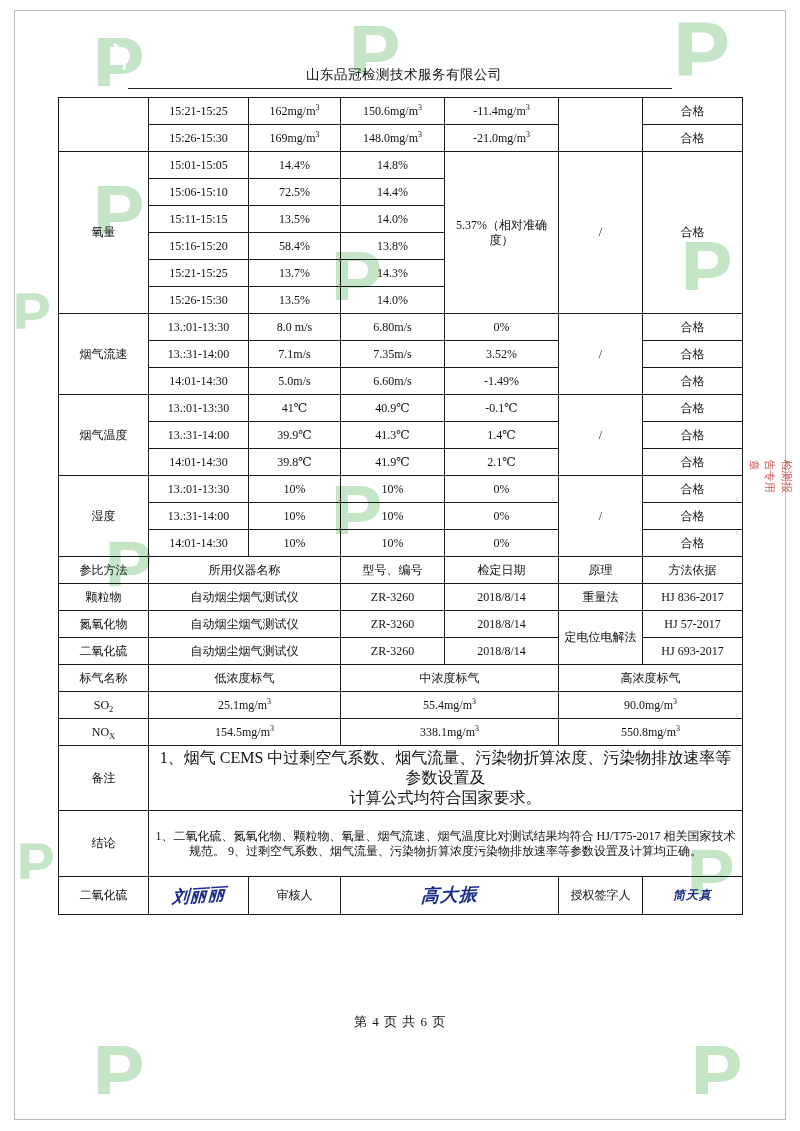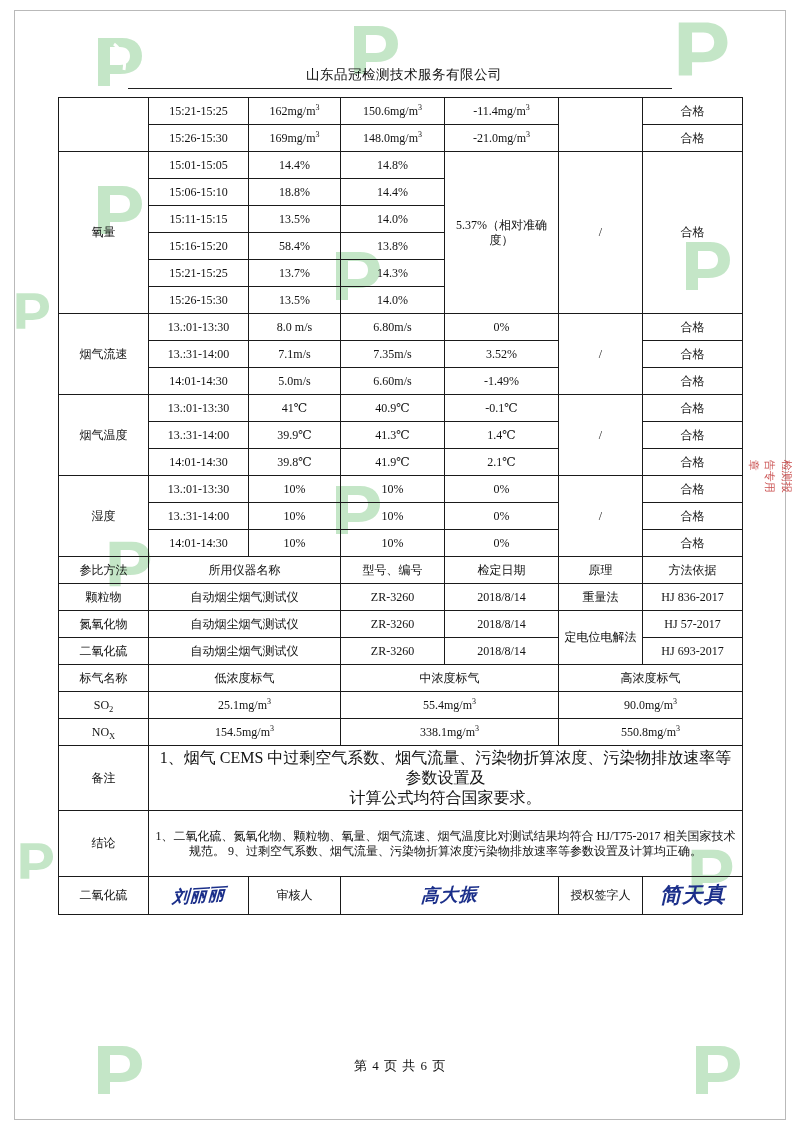--- a/index.html
+++ b/index.html
@@ -96,26 +96,26 @@
     font-family: "Liberation Serif", serif;
     color: #1b2f8a;
     font-size: 17px;
     font-style: italic;
     font-weight: bold;
     letter-spacing: 1px;
     transform: rotate(-4deg) skewX(-6deg);
     display: inline-block;
   }
   .sig2 { transform: rotate(-2deg) skewX(-4deg); font-size: 18px; }
-  .sig3 { transform: rotate(-1deg); font-size: 21px; }
+  .sig3 { transform: rotate(-1deg); font-size: 12px; }
 
   .footer {
     position: absolute;
     left: 0;
-    top: 1057px;
+    top: 1013px;
     width: 800px;
     text-align: center;
     font-size: 13px;
     letter-spacing: 1px;
   }
 
   .side-mark {
     position: absolute;
     right: 10px;
     top: 455px;
@@ -239,21 +239,21 @@
       <td rowspan="6">氧量</td>
       <td class="nowrap">15:01-15:05</td>
       <td>14.4%</td>
       <td>14.8%</td>
       <td rowspan="6">5.37%（相对准确度）</td>
       <td rowspan="6">/</td>
       <td rowspan="6">合格</td>
     </tr>
     <tr>
       <td class="nowrap">15:06-15:10</td>
-      <td>18.8%</td>
+      <td>72.5%</td>
       <td>14.4%</td>
     </tr>
     <tr>
       <td class="nowrap">15:11-15:15</td>
       <td>13.5%</td>
       <td>14.0%</td>
     </tr>
     <tr>
       <td class="nowrap">15:16-15:20</td>
       <td>58.4%</td>

